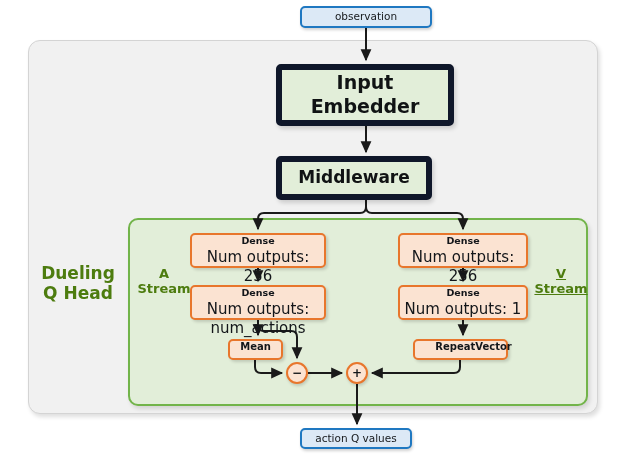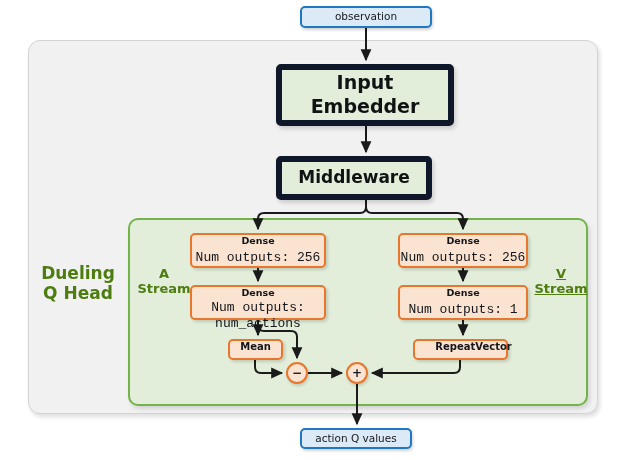--- a/index.html
+++ b/index.html
@@ -85,21 +85,21 @@
   
   .orange-box {
     background: #fbe3d2;
     border: 2px solid #e8762c;
     border-radius: 5px;
     color: #13161a;
     box-shadow: 2px 2px 3px rgba(0,0,0,0.15);
     justify-content: space-between;
   }
   .orange-box .t1 { font-size: 9.5px; font-weight: bold; }
-  .orange-box .t2 { font-size: 13px; font-weight: normal; margin-top: 1px; font-family: Liberation Mono, monospace; }
+  .orange-box .t2 { font-size: 15px; font-weight: normal; margin-top: 1px; }
   .a-dense1 { left: 190px; top: 233px; width: 136px; height: 35px; }
   .a-dense2 { left: 190px; top: 285px; width: 136px; height: 35px; }
   .v-dense1 { left: 398px; top: 233px; width: 130px; height: 35px; }
   .v-dense2 { left: 398px; top: 285px; width: 130px; height: 35px; }
   .box-mean { left: 228px; top: 339px; width: 55px; height: 21px; }
   .box-repeat { left: 413px; top: 339px; width: 95px; height: 21px; padding-left: 26px; }
   .box-mean .t1, .box-repeat .t1 { font-size: 10px; }
 
   
   .stream-label {

